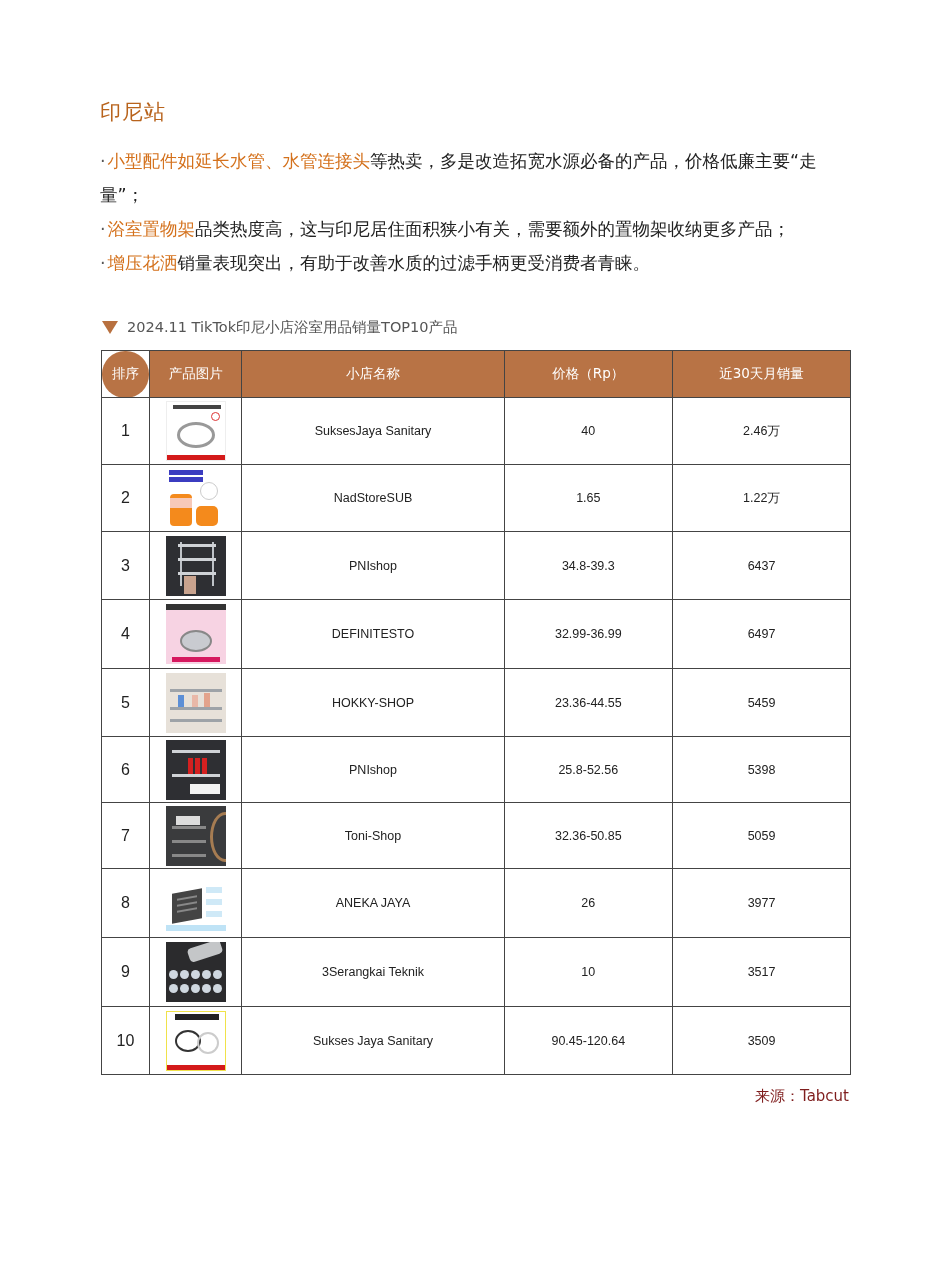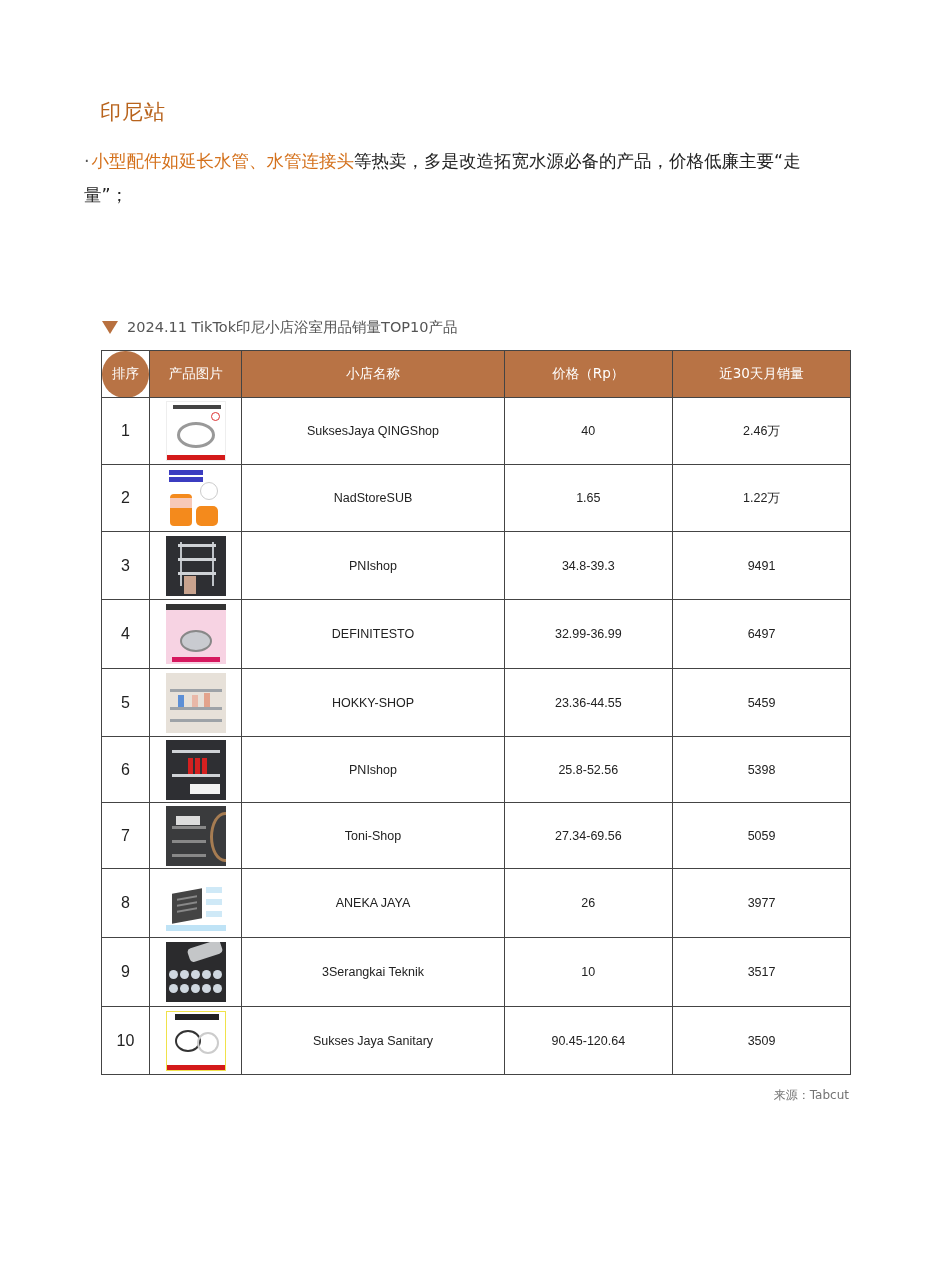--- a/index.html
+++ b/index.html
@@ -1,32 +1,32 @@
 <!DOCTYPE html>
 <html><head>
 <meta charset="utf-8">
 <style>
   * { box-sizing: border-box; margin: 0; padding: 0; }
   html, body { width: 950px; height: 1280px; background: #ffffff; }
   body { position: relative; font-family: "DejaVu Sans", "Liberation Sans", sans-serif; color: #222; }
   .section-title { position: absolute; left: 100px; top: 98px; font-size: 21px; color: #b8631c; font-weight: 500; letter-spacing: 1px; }
-  .bullets { position: absolute; left: 84px; top: 144px; width: 760px; }
+  .bullets { position: absolute; left: 100px; top: 144px; width: 760px; }
   .bullet { font-size: 17.5px; line-height: 34px; color: #222; }
   .bullet .hl { color: #d4711c; }
   .bullet .dot { color: #555; margin-right: 2px; }
   .caption { position: absolute; left: 102px; top: 318px; font-size: 14.5px; color: #555; display: flex; align-items: center; }
   .caption .tri { width: 0; height: 0; border-left: 8px solid transparent; border-right: 8px solid transparent; border-top: 13px solid #b8703f; margin-right: 9px; }
   table.rank-table { position: absolute; left: 101px; top: 350px; width: 750px; border-collapse: collapse; font-family: "Liberation Sans", sans-serif; }
   .rank-table th, .rank-table td { border: 1.5px solid #444; text-align: center; vertical-align: middle; }
   .rank-table th { background: #b87345; color: #fff; font-weight: 500; font-size: 13.5px; height: 47px; font-family: "DejaVu Sans", sans-serif; }
   .rank-table td { font-size: 12.5px; color: #222; }
   .rank-table td.rank { font-size: 16px; }
   .thumb { width: 60px; height: 60px; margin: 0 auto; position: relative; overflow: hidden; }
   .c-rank { width: 46px; border-radius: 23px; } .c-img { width: 89px; } .c-shop { width: 252px; } .c-price { width: 162px; } .c-sales { width: 171px; }
-  .source { position: absolute; right: 101px; top: 1087px; font-size: 12px; color: #737373; }
+  .source { position: absolute; right: 101px; top: 1087px; font-size: 15px; color: #7f1d1d; }
 
   
   .t1 { background: #fff; border: 1px solid #eee; }
   .t1 .hose { position: absolute; left: 10px; top: 20px; width: 38px; height: 26px; border: 3px solid #999; border-radius: 50%; }
   .t1 .bar { position: absolute; left: 0; bottom: 0; width: 100%; height: 5px; background: #d41a1a; }
   .t1 .txt { position: absolute; left: 6px; top: 3px; width: 48px; height: 4px; background: #444; }
   .t1 .badge { position: absolute; right: 5px; top: 10px; width: 9px; height: 9px; border-radius: 50%; border: 1px solid #d33; }
   .t2 { background: #fff; }
   .t2 .title { position: absolute; left: 3px; top: 2px; width: 34px; height: 12px; background: linear-gradient(#3b3cc0 0 45%, transparent 45% 55%, #3b3cc0 55%); }
   .t2 .c1 { position: absolute; left: 4px; top: 26px; width: 22px; height: 32px; background: #f48a1c; border-radius: 4px; }
@@ -57,20 +57,22 @@
   .t10 .hose2 { position: absolute; left: 30px; top: 20px; width: 22px; height: 22px; border: 2px solid #ccc; border-radius: 50%; }
   .t10 .bar { position: absolute; left: 0; bottom: 0; width: 100%; height: 5px; background: #d41a1a; }
 </style>
 </head>
 <body>
 
 <div class="section-title">印尼站</div>
 
 <div class="bullets">
   <p class="bullet"><span class="dot">·</span><span class="hl">小型配件如延长水管、水管连接头</span><span>等热卖，多是改造拓宽水源必备的产品，价格低廉主要“走量”；</span></p>
+  <p class="bullet"><span class="dot">·</span><span class="hl">浴室置物架</span><span>品类热度高，这与印尼居住面积狭小有关，需要额外的置物架收纳更多产品；</span></p>
+  <p class="bullet"><span class="dot">·</span><span class="hl">增压花洒</span><span>销量表现突出，有助于改善水质的过滤手柄更受消费者青睐。</span></p>
 </div>
 
 <div class="caption">
   <span class="tri"></span>
   <span>2024.11 TikTok印尼小店浴室用品销量TOP10产品</span>
 </div>
 
 <table class="rank-table">
   <thead>
     <tr>
@@ -85,21 +87,21 @@
     <tr style="height:67px">
       <td class="rank">1</td>
       <td>
         <div class="thumb t1">
             <i class="txt"></i>
             <i class="hose"></i>
             <i class="badge"></i>
             <i class="bar"></i>
           </div>
       </td>
-      <td>SuksesJaya QINGShop</td>
+      <td>SuksesJaya Sanitary</td>
       <td>40</td>
       <td>2.46万</td>
     </tr>
     <tr style="height:67px">
       <td class="rank">2</td>
       <td>
         <div class="thumb t2">
             <i class="title"></i>
             <i class="c3"></i>
             <i class="c1"></i>
@@ -118,21 +120,21 @@
           <i class="post" style="left:14px;top:6px;height:44px"></i>
             <i class="post" style="left:46px;top:6px;height:44px"></i>
           <i class="shelf" style="left:12px;top:8px;width:38px"></i>
             <i class="shelf" style="left:12px;top:22px;width:38px"></i>
             <i class="shelf" style="left:12px;top:36px;width:38px"></i>
           <i style="position:absolute;left:18px;top:40px;width:12px;height:18px;background:#c9a38e"></i>
         </div>
       </td>
       <td>PNIshop</td>
       <td>34.8-39.3</td>
-      <td>9491</td>
+      <td>6437</td>
     </tr>
     <tr style="height:69px">
       <td class="rank">4</td>
       <td>
         <div class="thumb t4">
             <i class="band"></i>
             <i class="drain"></i>
             <i class="foot"></i>
           </div>
       </td>
@@ -177,21 +179,21 @@
       <td>
         <div class="thumb t7">
           <i class="mirror"></i>
           <i class="shelf" style="left:6px;top:20px;width:34px;background:#888"></i>
             <i class="shelf" style="left:6px;top:34px;width:34px;background:#888"></i>
             <i class="shelf" style="left:6px;top:48px;width:34px;background:#888"></i>
           <i style="position:absolute;left:10px;top:10px;width:24px;height:9px;background:#ddd"></i>
         </div>
       </td>
       <td>Toni-Shop</td>
-      <td>27.34-69.56</td>
+      <td>32.36-50.85</td>
       <td>5059</td>
     </tr>
     <tr style="height:69px">
       <td class="rank">8</td>
       <td>
         <div class="thumb t8">
           <i class="grate">
               <i style="top:6px"></i>
               <i style="top:12px"></i>
               <i style="top:18px"></i>

